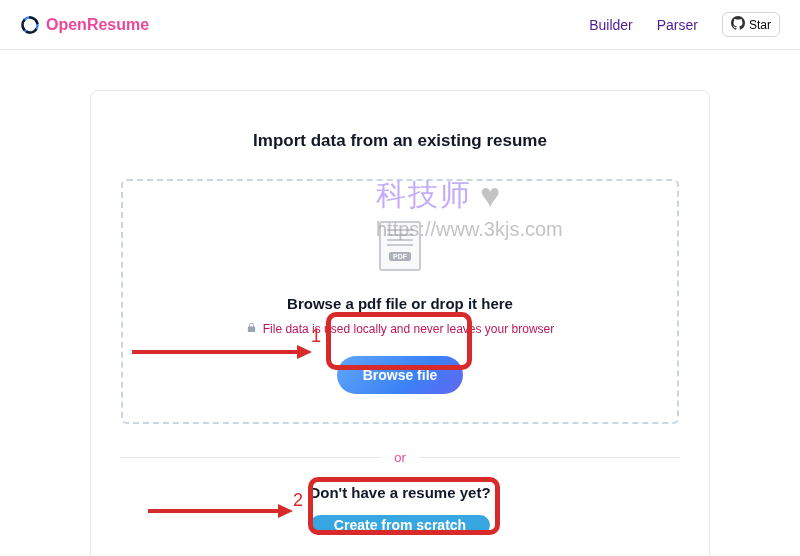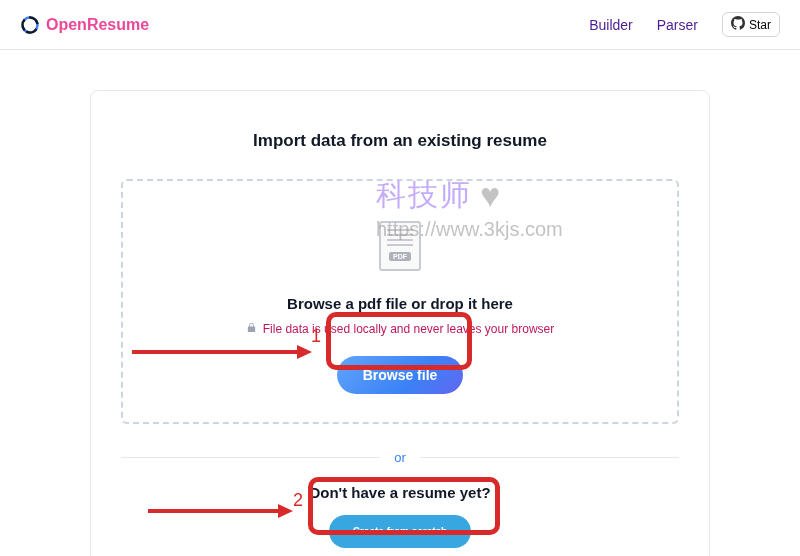--- a/index.html
+++ b/index.html
@@ -23,24 +23,24 @@
     .file-paper::before { content: ''; position: absolute; top: 6px; left: 6px; right: 6px; height: 2px; background: #9ca3af; box-shadow: 0 5px 0 #9ca3af, 0 10px 0 #9ca3af, 0 15px 0 #9ca3af; }
     .file-badge { position: absolute; bottom: 10px; left: 50%; transform: translateX(-50%); background: #6b7280; color: #fff; font-size: 7px; padding: 1px 4px; border-radius: 2px; font-weight: 700; }
     
     .browse-title { font-size: 15px; font-weight: 700; margin-bottom: 10px; }
     .privacy { display: flex; align-items: center; justify-content: center; gap: 6px; font-size: 12px; color: #be185d; margin-bottom: 20px; }
     
     .browse-btn { display: inline-block; background: linear-gradient(135deg, #60a5fa, #3b82f6 60%, #6366f1); color: #fff; font-weight: 700; font-size: 14px; padding: 11px 26px; border: none; border-radius: 999px; cursor: pointer; }
     
     .divider { text-align: center; margin: 24px 0 18px; position: relative; }
     .divider::before { content: ''; position: absolute; top: 50%; left: 0; right: 0; height: 1px; background: #e5e7eb; }
-    .divider span { background: #fff; padding: 0 14px; position: relative; color: #3b82f6; font-size: 13px; }
+    .divider span { background: #fff; padding: 0 14px; position: relative; color: #ec4899; font-size: 13px; }
     
     .sub-title { text-align: center; font-size: 15px; font-weight: 700; margin-bottom: 14px; }
-    .create-btn { display: block; margin: 0 auto; background: #38a6e0; color: #fff; font-weight: 700; font-size: 10px; padding: 11px 24px; border: none; border-radius: 999px; cursor: pointer; }
+    .create-btn { display: block; margin: 0 auto; background: #38a6e0; color: #fff; font-weight: 700; font-size: 14px; padding: 2px 24px; border: none; border-radius: 999px; cursor: pointer; }
     
     .annot-box { position: absolute; border: 5px solid #d82a2a; border-radius: 10px; pointer-events: none; }
     .annot-1 { left: 326px; top: 312px; width: 146px; height: 58px; }
     .annot-2 { left: 308px; top: 477px; width: 192px; height: 58px; }
     .annot-num { position: absolute; color: #d82a2a; font-size: 18px; font-weight: 400; pointer-events: none; }
     .num-1 { left: 311px; top: 326px; }
     .num-2 { left: 293px; top: 490px; }
     .arrow { position: absolute; pointer-events: none; }
     .arrow-1 { left: 132px; top: 343px; }
     .arrow-2 { left: 148px; top: 502px; }

